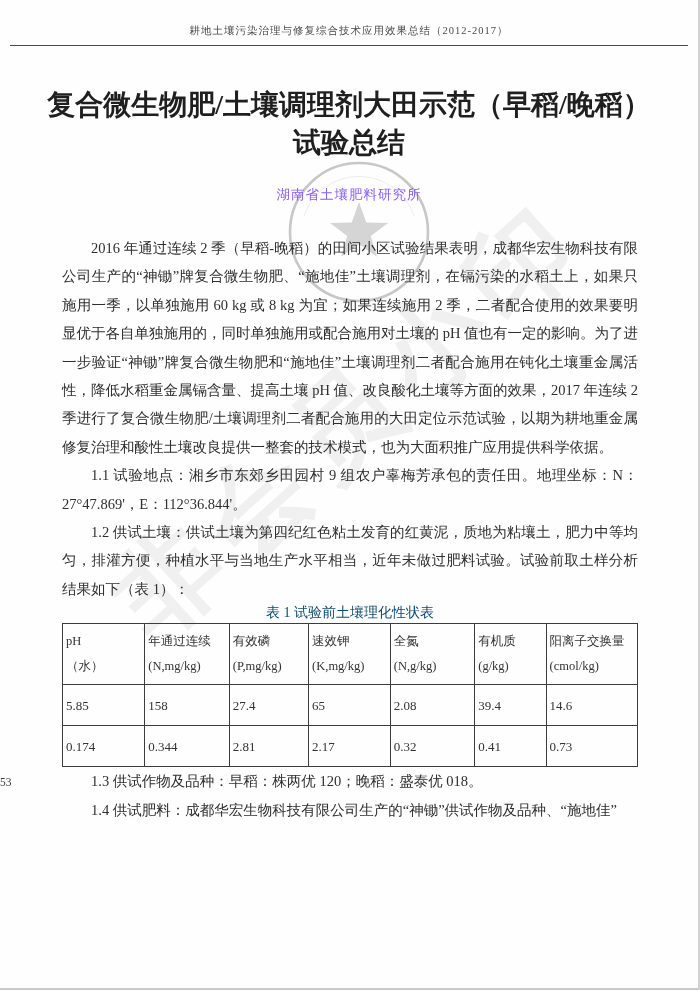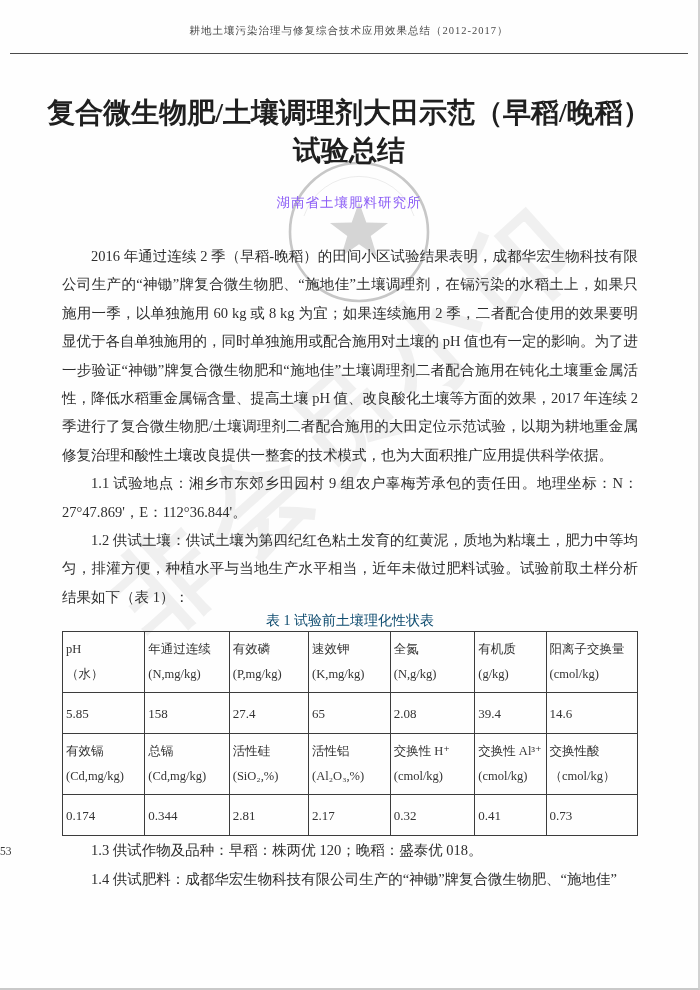--- a/index.html
+++ b/index.html
@@ -13,21 +13,21 @@
     box-sizing:border-box;
     overflow:hidden;
     font-family:"Liberation Serif","DejaVu Serif",serif;
     color:#2e2e2e;
   }
   .layer-deco{position:absolute;inset:0;z-index:0;pointer-events:none;}
   .layer-content{position:relative;z-index:1;}
 
   .running-header{
     margin:24px 10px 0 10px;
-    padding-bottom:15px;
+    padding-bottom:7px;
     border-bottom:1.5px solid #4a4a4a;
     text-align:center;
     font-size:10.5px;
     letter-spacing:1px;
     color:#4a4a4a;
   }
 
   .doc-title{
     margin:40px 40px 8px 40px;
     text-align:center;
@@ -171,48 +171,32 @@
           </tr>
           <tr class="val-row">
             <td>5.85</td>
             <td>158</td>
             <td>27.4</td>
             <td>65</td>
             <td>2.08</td>
             <td>39.4</td>
             <td>14.6</td>
           </tr>
-          <tr class="hdr-row">
-            <td>有效镉
-(Cd,mg/kg)</td>
-            <td>总镉
-(Cd,mg/kg)</td>
-            <td>活性硅
-(SiO₂,%)</td>
-            <td>活性铝
-(Al₂O₃,%)</td>
-            <td>交换性 H⁺
-(cmol/kg)</td>
-            <td>交换性 Al³⁺
-(cmol/kg)</td>
-            <td>交换性酸
-（cmol/kg）</td>
-          </tr>
           <tr class="val-row">
             <td>0.174</td>
             <td>0.344</td>
             <td>2.81</td>
             <td>2.17</td>
             <td>0.32</td>
             <td>0.41</td>
             <td>0.73</td>
           </tr>
         </tbody>
       </table>
 
       <p class="indent after-table"><span class="lbl">1.3 供试作物及品种：</span><span>早稻：株两优 120；晚稻：盛泰优 018。</span></p>
 
-      <p class="indent"><span class="lbl">1.4 供试肥料：</span><span>成都华宏生物科技有限公司生产的“神锄”牌复合微生物肥、“施地佳”</span></p>
+      <p class="indent"><span class="lbl">1.4 供试肥料：</span><span>成都华宏生物科技有限公司生产的“神锄”供试作物及品种、“施地佳”</span></p>
     </div>
 
     <div class="page-number">53</div>
   </div>
 </div>
 
 </body></html>

